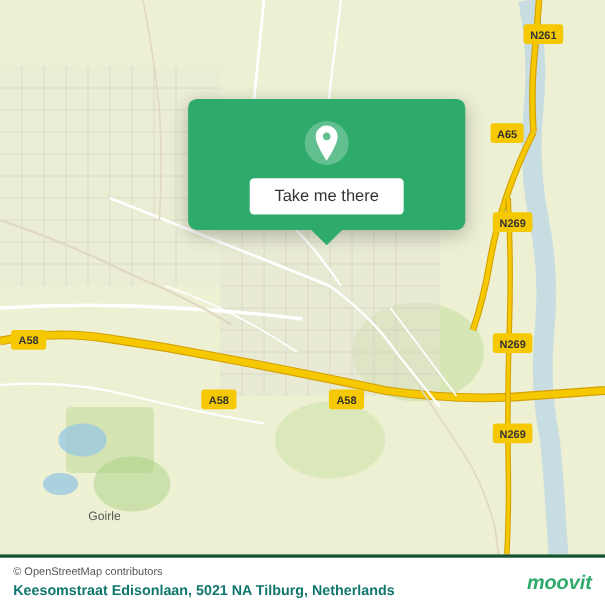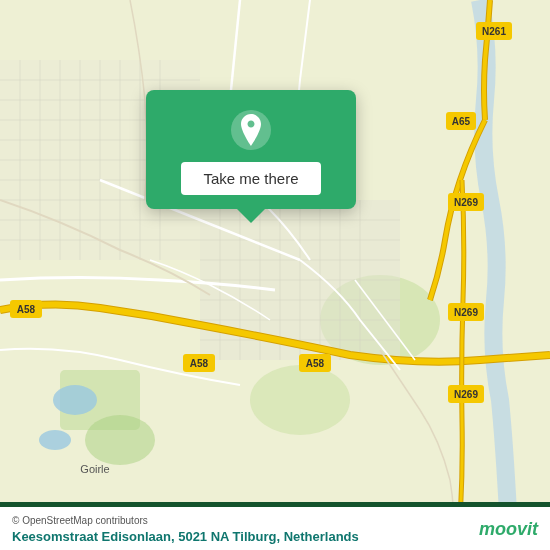--- a/index.html
+++ b/index.html
@@ -18,22 +18,22 @@
       position: absolute;
       inset: 0;
       width: 100%;
       height: 100%;
     }
 
     
     .location-card {
       position: absolute;
       top: 90px;
-      left: 146px;
-      width: 210px;
+      left: 171px;
+      width: 252px;
       background: #2eaa6a;
       border-radius: 8px;
       display: flex;
       flex-direction: column;
       align-items: center;
       padding: 18px 20px 14px 20px;
       box-shadow: 0 4px 16px rgba(0,0,0,0.25);
       z-index: 10;
     }
 
@@ -67,21 +67,21 @@
     }
 
     
     .bottom-bar {
       position: absolute;
       bottom: 0;
       left: 0;
       right: 0;
       background: white;
       padding: 8px 12px 6px 12px;
-      border-top: 5px solid #14532d;
+      border-top: 3px solid #14532d;
       z-index: 10;
     }
 
     .attribution {
       font-size: 10px;
       color: #555;
       margin-bottom: 3px;
     }
 
     .address-line {

